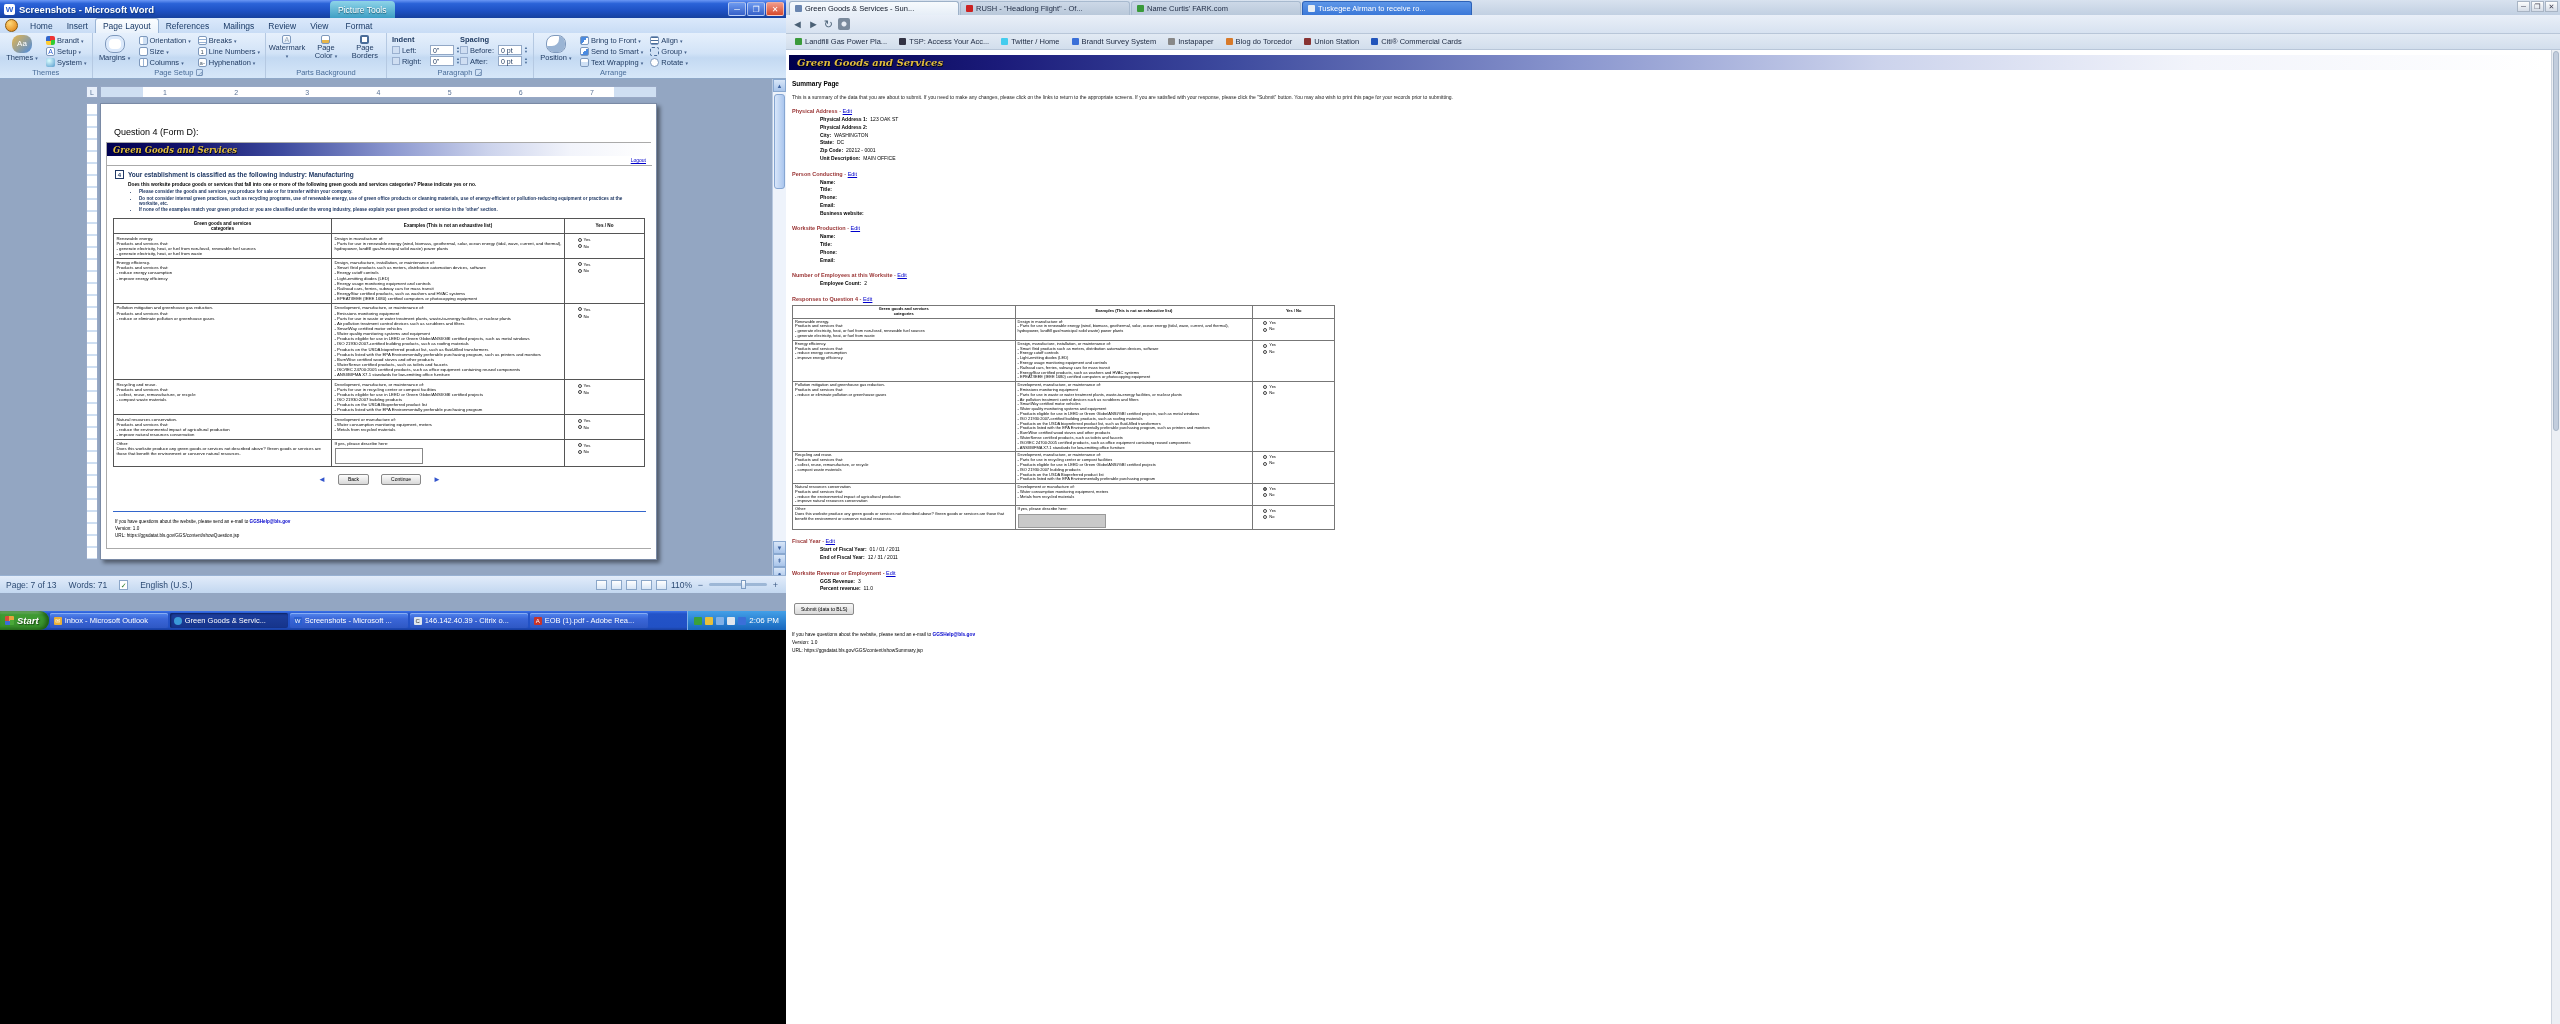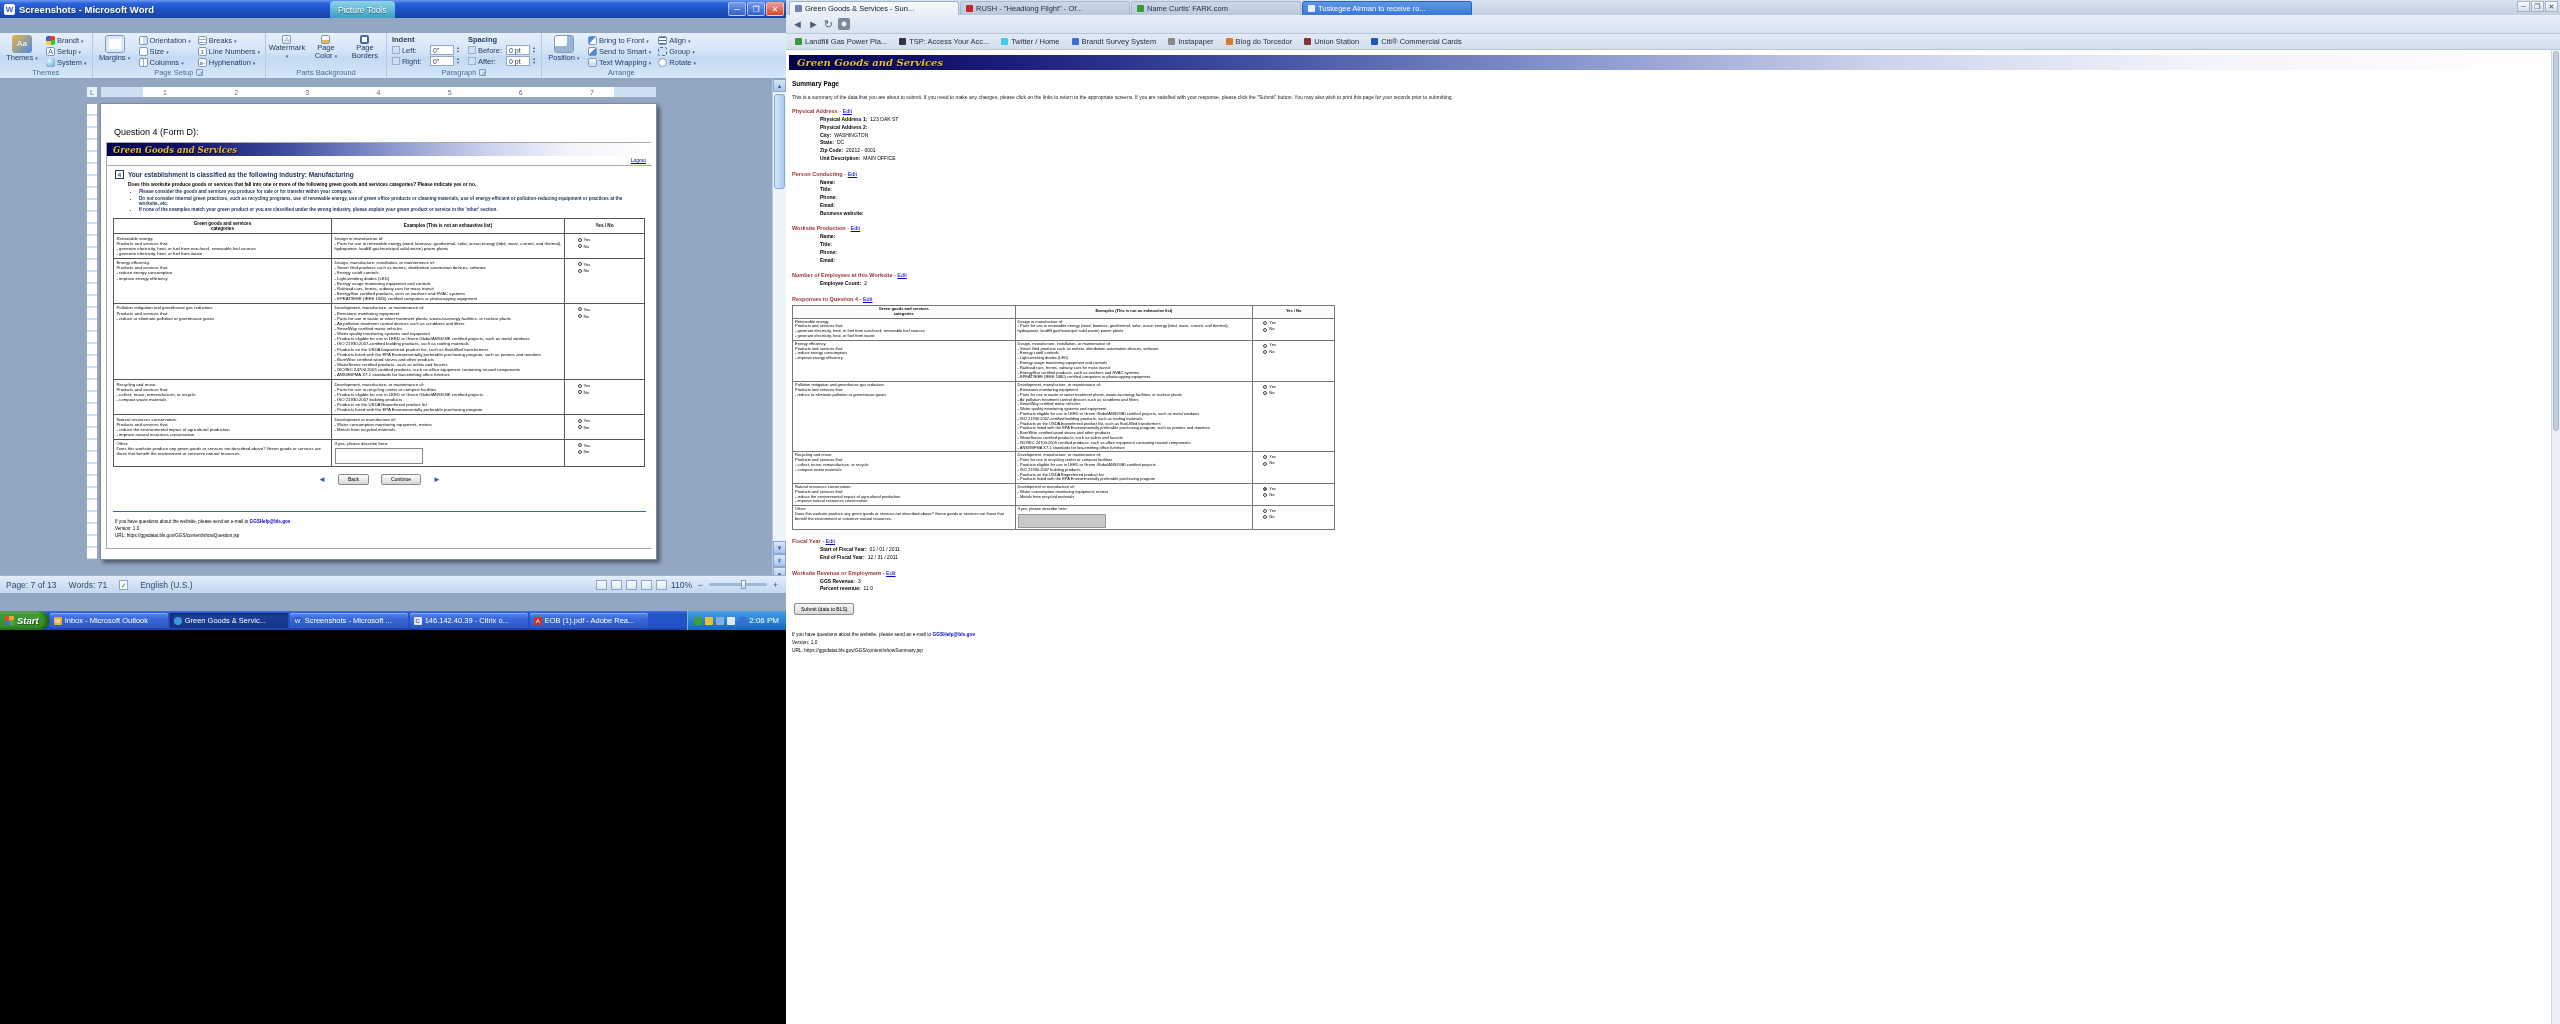--- a/index.html
+++ b/index.html
@@ -24,27 +24,27 @@
   .wtab{font-size:8.5px;color:#1a3a66;padding:2px 7px;border-radius:3px 3px 0 0;white-space:nowrap}
   .wtab.active{background:linear-gradient(#fbfdff,#eaf2fb);border:1px solid #9ab4d4;border-bottom:none}
   .wtab.ctx{margin-left:3px}
 
   .ribbon{position:absolute;top:33px;left:0;right:0;height:46px;background:linear-gradient(#e6f0fc 0%,#d2e3f7 45%,#c3d9f2 55%,#d6e7f9 100%);border-bottom:1px solid #8fa8c8;display:flex;z-index:4}
   .rgroup{display:flex;flex-direction:column;border-right:1px solid #b5c9e2;padding:1px 3px 0}
   .rbody{flex:1;display:flex;align-items:flex-start;gap:3px}
   .rtitle{font-size:7.5px;color:#4a6d99;text-align:center;padding:0 2px 1px;display:flex;align-items:center;justify-content:center;gap:3px}
   .launcher{width:7px;height:7px;border:1px solid #7e99bd;font-size:5px;color:#4a6d99;display:flex;align-items:center;justify-content:center;border-radius:1px}
   .rbig{width:38px;display:flex;flex-direction:column;align-items:center;font-size:7.5px;color:#213c63;padding-top:1px;text-align:center;line-height:1.05}
-  .bicon{width:20px;height:18px;border-radius:3px;margin-bottom:1px;display:flex;align-items:center;justify-content:center;font-size:9px;color:#fff}
+  .bicon{width:20px;height:18px;border-radius:8px;margin-bottom:1px;display:flex;align-items:center;justify-content:center;font-size:9px;color:#fff}
   .rsmall{display:flex;align-items:center;gap:2px;font-size:7.5px;color:#213c63;height:11px;padding:0 2px;white-space:nowrap}
   .si{width:9px;height:9px;border-radius:2px;display:inline-block;flex:none}
   .dd{font-size:5px;color:#44618c}
   .rcol{display:flex;flex-direction:column;justify-content:flex-start;padding-top:1px}
   .rstack{width:36px;display:flex;flex-direction:column;align-items:center;text-align:center;font-size:7.5px;color:#213c63;line-height:1.05;padding-top:1px}
-  .pwrap{display:flex;gap:8px;padding:1px 2px 0}
+  .pwrap{display:flex;gap:0;padding:1px 2px 0}
   .phead{font-size:7.5px;color:#213c63;margin-bottom:1px;font-weight:bold}
   .prow{display:flex;align-items:center;gap:2px;font-size:7.5px;color:#213c63;margin-bottom:1px}
   .pic{width:8px;height:8px;background:#cfdef2;border:1px solid #9ab0cf;flex:none}
   .plab{width:26px}
   .pval{width:24px;height:10px;border:1px solid #92a8c6;background:#fff;font-size:7px;display:flex;align-items:center;padding-left:2px}
   .spin{display:flex;flex-direction:column;font-size:4px;color:#4a6d99;line-height:1}
 
   
   .ic-themes{background:linear-gradient(135deg,#e8b64a,#4a8ae0);color:#fff;font-size:8px}
   .ic-margins{background:#fff;border:1px solid #7e99bd;box-shadow:inset 0 0 0 3px #dbe9fb}
@@ -183,20 +183,31 @@
         <div class="pt-chip">
             <span>Picture Tools</span>
           </div>
         <div class="winbtns">
           <div class="winbtn">─</div>
           <div class="winbtn">❐</div>
           <div class="winbtn close">✕</div>
         </div>
       </div>
 
+      <div class="tabrow">
+        <div class="orb"></div>
+        <div class="wtab">Home</div>
+        <div class="wtab">Insert</div>
+        <div class="wtab active">Page Layout</div>
+        <div class="wtab">References</div>
+        <div class="wtab">Mailings</div>
+        <div class="wtab">Review</div>
+        <div class="wtab">View</div>
+        <div class="wtab ctx">Format</div>
+      </div>
 
       <div class="ribbon">
 
         <div class="rgroup">
           <div class="rbody">
             <div class="rbig">
               <div class="bicon ic-themes">Aa</div>
               <div><span>Themes</span> <span class="dd">▾</span></div>
             </div>
             <div class="rcol">

